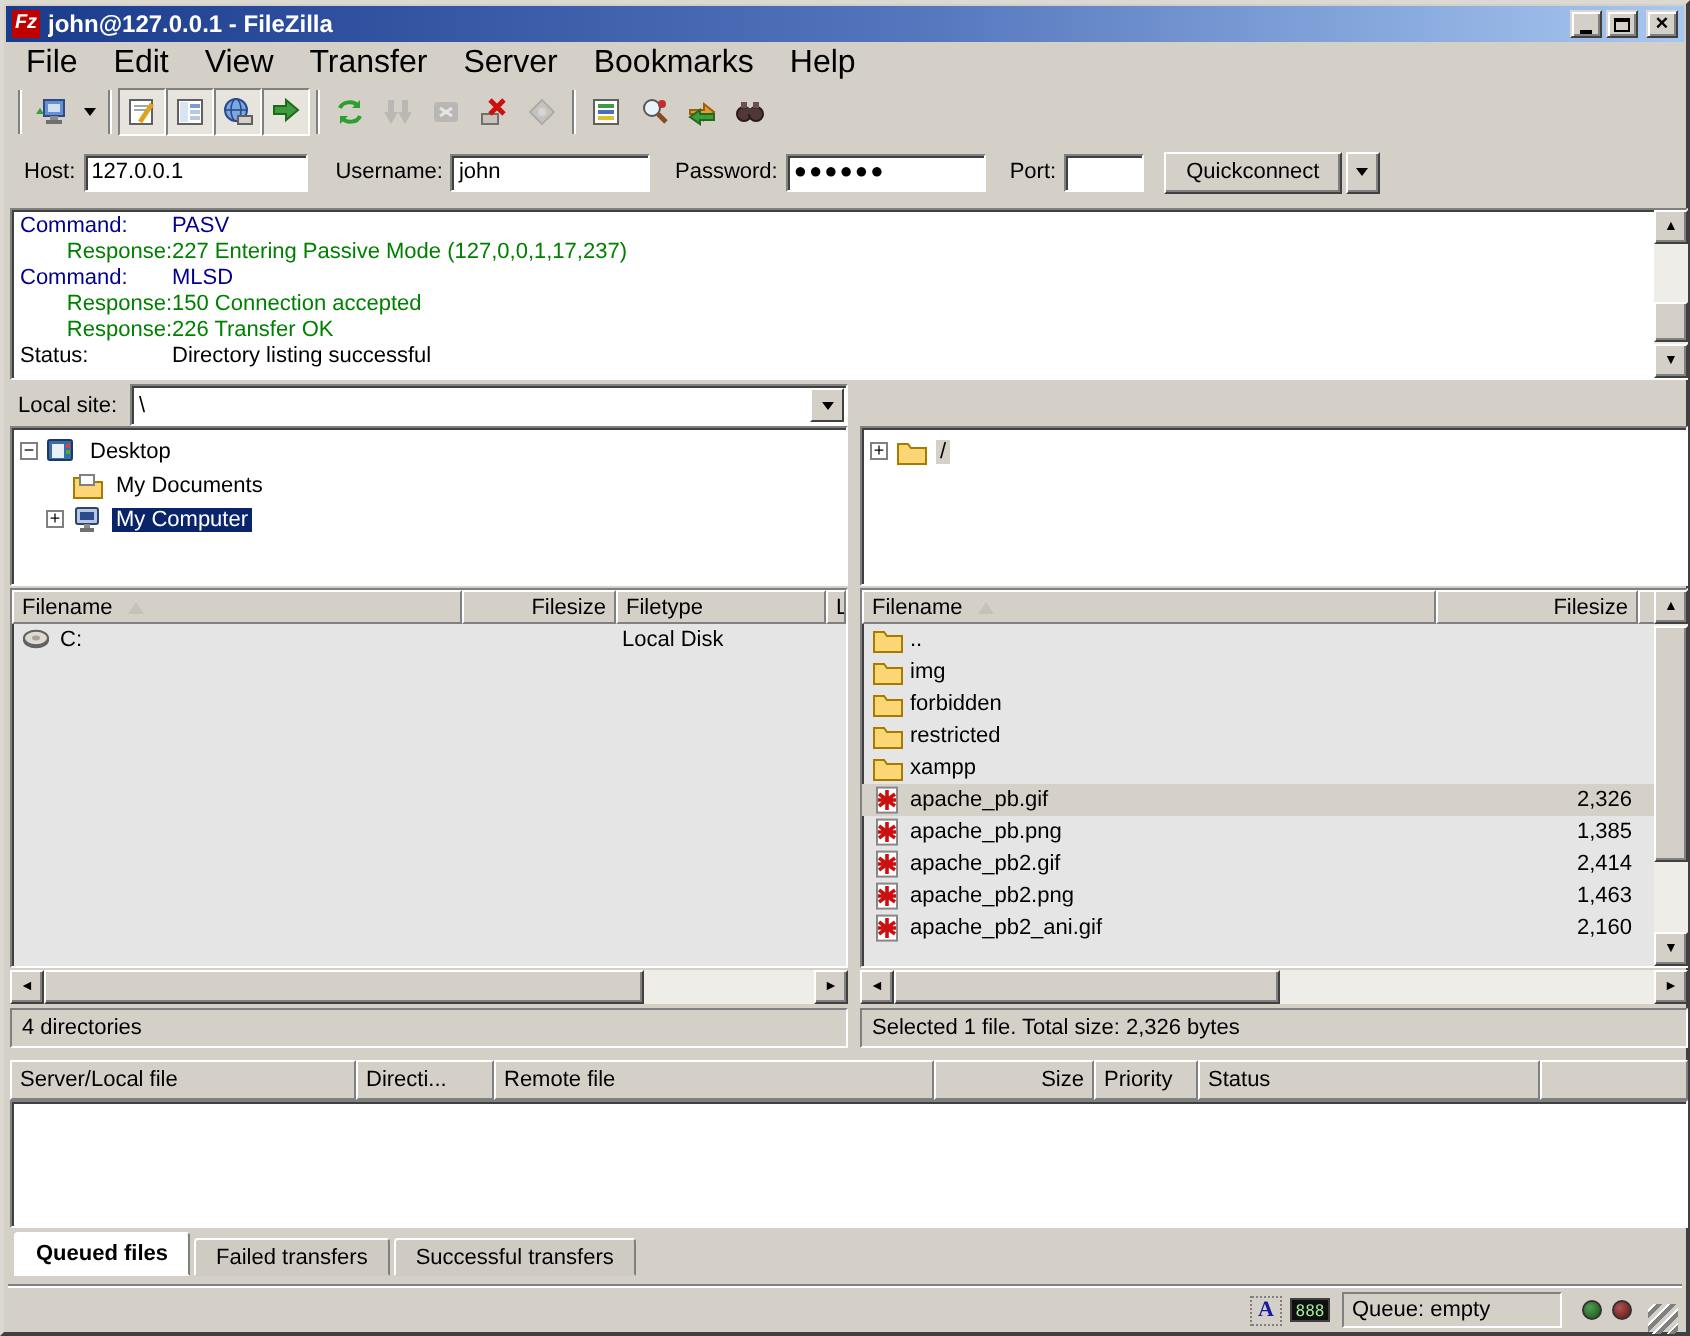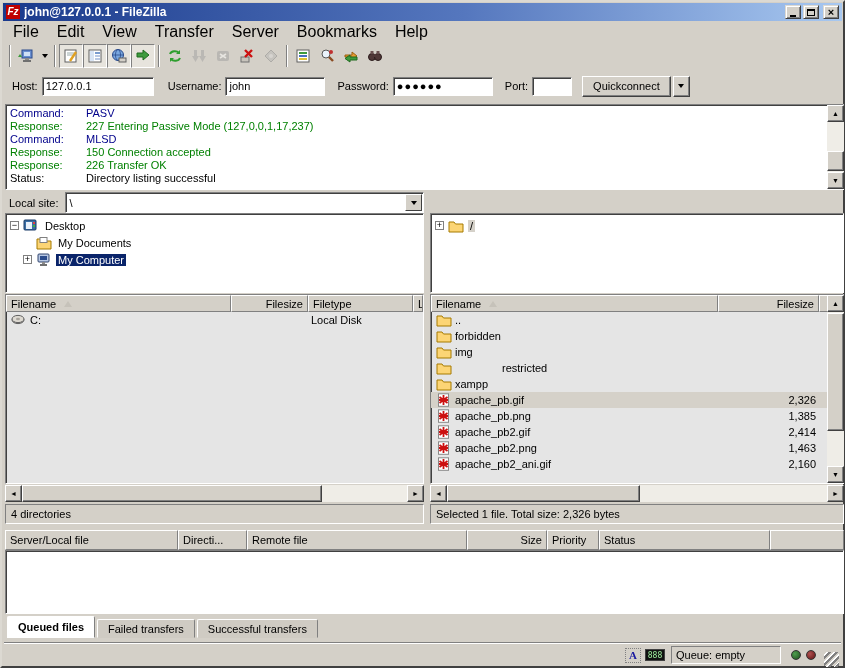--- a/index.html
+++ b/index.html
@@ -60,21 +60,21 @@
   .qc-input { height:19px; background:#fff; border:1px solid; border-color:#808080 #FFFFFF #FFFFFF #808080; box-shadow:inset 1px 1px 0 #404040; font-family:"Liberation Sans",sans-serif; font-size:11px; padding:1px 3px; }
   .w-host{width:112px; margin-right:14px;} .w-user{width:100px; margin-right:12px;} .w-pass{width:100px; margin-right:12px; letter-spacing:1px;} .w-port{width:40px; margin-right:10px;}
   .qc-btn { height:21px; padding:0 10px; background:#D4D0C8; border:1px solid; border-color:#FFFFFF #404040 #404040 #FFFFFF; box-shadow:inset -1px -1px 0 #808080; font-size:11px; display:flex; align-items:center; }
   .qc-drop { width:17px; height:21px; background:#D4D0C8; border:1px solid; border-color:#FFFFFF #404040 #404040 #FFFFFF; box-shadow:inset -1px -1px 0 #808080; display:flex; align-items:center; justify-content:center; margin-left:2px; }
 
   
   .log { position:absolute; left:3px; top:102px; width:839px; height:86px; background:#fff; border:1px solid; border-color:#808080 #FFFFFF #FFFFFF #808080; box-shadow:inset 1px 1px 0 #404040; padding:2px 0 0 4px; }
   .log-line { display:flex; height:13px; line-height:13px; white-space:nowrap; }
   .log-label { width:76px; flex:0 0 auto; }
   .t-command { color:#00008B; }
-  .t-response { color:#008000; }
+  .t-response { color:#008000;text-align:right; }
   .t-status { color:#000000; }
 
   
   .vsb { position:absolute; width:17px; background:#EFEDE7; }
   .hsb { position:absolute; height:17px; background:#EFEDE7; }
   .sb-btn { position:absolute; width:17px; height:17px; background:#D4D0C8; border:1px solid; border-color:#FFFFFF #404040 #404040 #FFFFFF; box-shadow:inset -1px -1px 0 #808080; display:flex; align-items:center; justify-content:center; font-size:7px; color:#000; }
   .sb-thumb { position:absolute; background:#D4D0C8; border:1px solid; border-color:#FFFFFF #404040 #404040 #FFFFFF; box-shadow:inset -1px -1px 0 #808080; }
 
   
   .site-row { position:absolute; top:190px; height:21px; display:flex; align-items:center; }
@@ -435,39 +435,39 @@
         </div>
       <div class="cell num" style="width:101px;">
           <span></span>
         </div>
     </div>
     <div class="lrow">
       <div class="cell" style="width:287px;">
           <svg class="file-icon" viewBox="0 0 16 14">
             <path d="M1 3 L6 3 L7.5 5 L15 5 L15 13 L1 13 Z" fill="#FCD575" stroke="#A67B00"></path>
           </svg>
+          <span>img</span>
+        </div>
+      <div class="cell num" style="width:101px;">
+          <span></span>
+        </div>
+    </div>
+    <div class="lrow">
+      <div class="cell" style="width:287px;">
+          <svg class="file-icon" viewBox="0 0 16 14">
+            <path d="M1 3 L6 3 L7.5 5 L15 5 L15 13 L1 13 Z" fill="#FCD575" stroke="#A67B00"></path>
+          </svg>
           <span>forbidden</span>
         </div>
       <div class="cell num" style="width:101px;">
           <span></span>
         </div>
     </div>
     <div class="lrow">
       <div class="cell" style="width:287px;">
-          <svg class="file-icon" viewBox="0 0 16 14">
-            <path d="M1 3 L6 3 L7.5 5 L15 5 L15 13 L1 13 Z" fill="#FCD575" stroke="#A67B00"></path>
-          </svg>
-          <span>img</span>
-        </div>
-      <div class="cell num" style="width:101px;">
-          <span></span>
-        </div>
-    </div>
-    <div class="lrow">
-      <div class="cell" style="width:287px;gap:47px;">
           <svg class="file-icon" viewBox="0 0 16 14">
             <path d="M1 3 L6 3 L7.5 5 L15 5 L15 13 L1 13 Z" fill="#FCD575" stroke="#A67B00"></path>
           </svg>
           <span>restricted</span>
         </div>
       <div class="cell num" style="width:101px;">
           <span></span>
         </div>
     </div>
     <div class="lrow">

